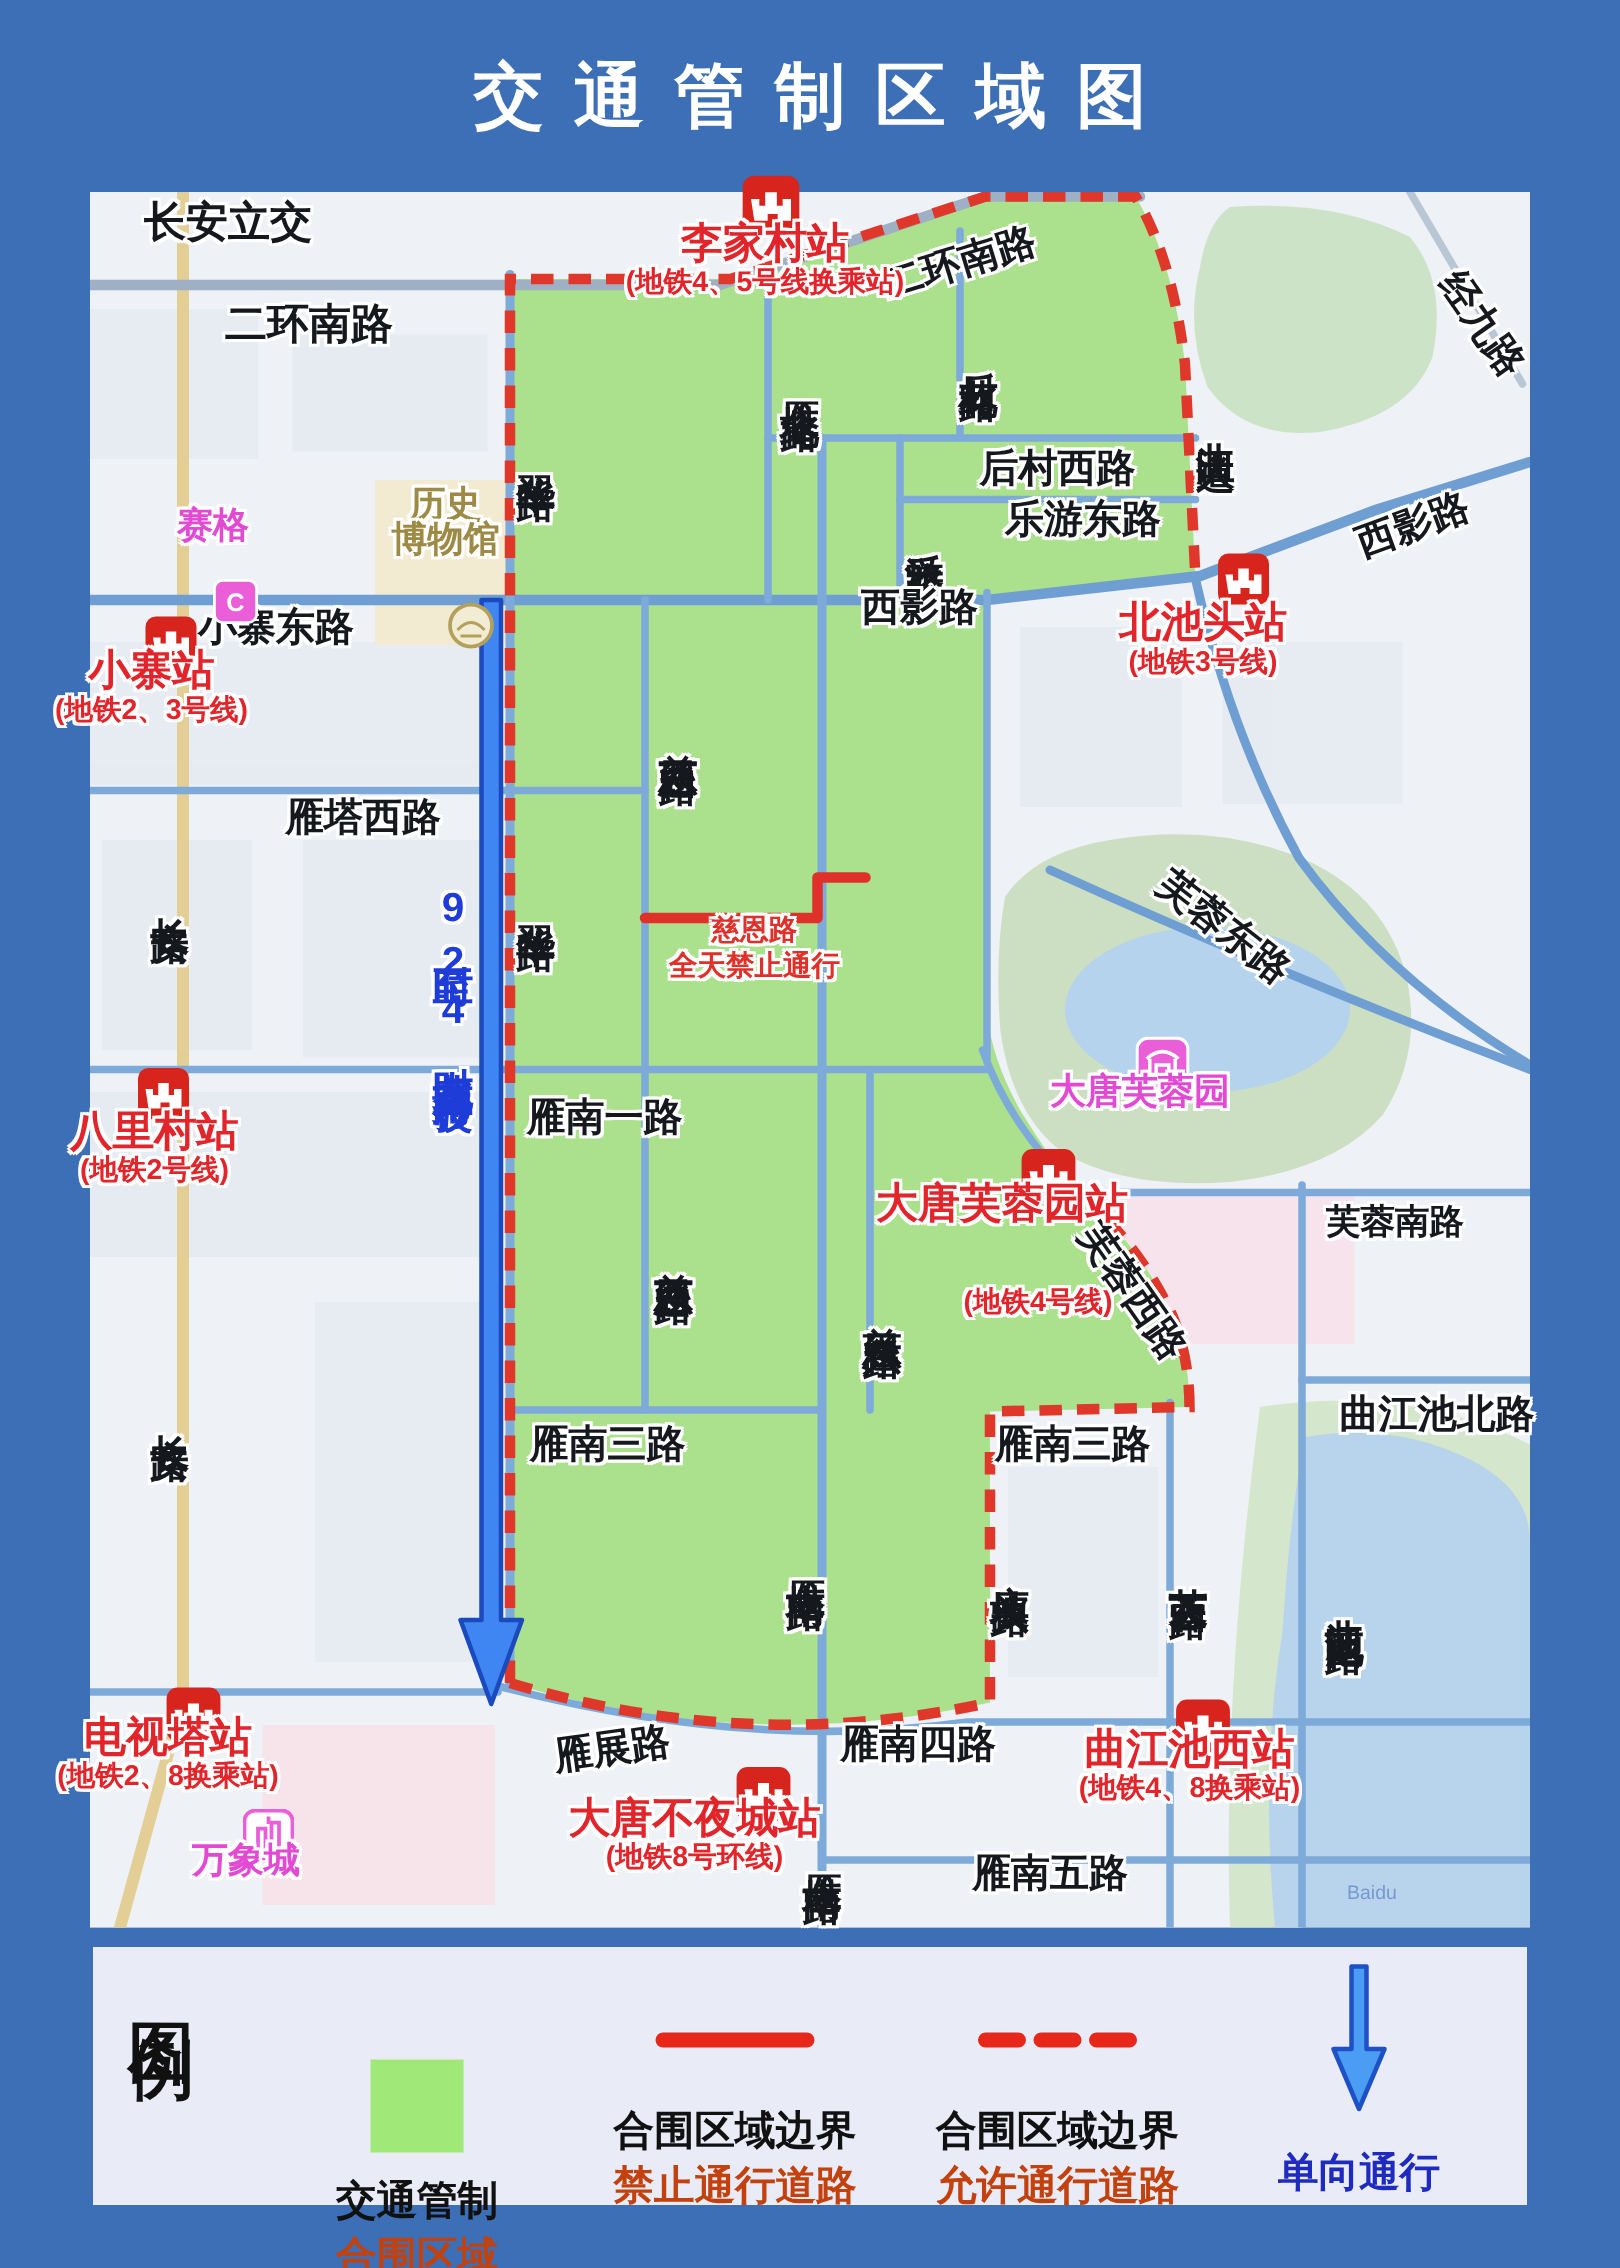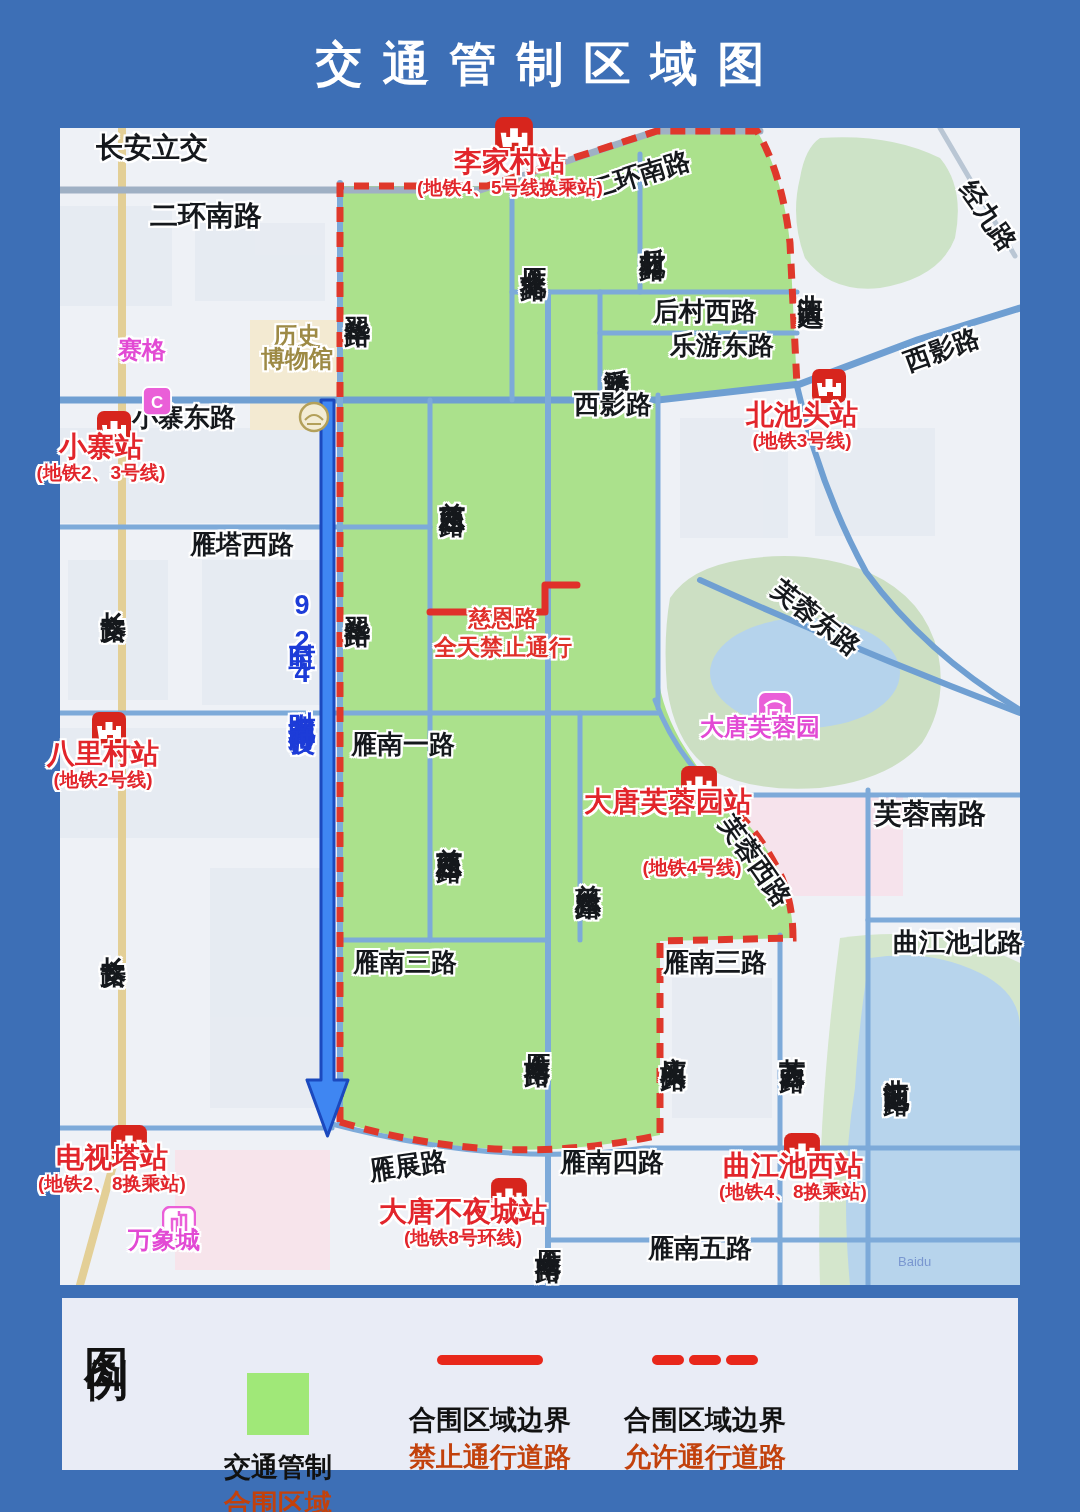--- a/index.html
+++ b/index.html
@@ -14,21 +14,21 @@
   .ow{text-shadow:-2px -2px 0 #fff,2px -2px 0 #fff,-2px 2px 0 #fff,2px 2px 0 #fff,
       0 -2px 0 #fff,0 2px 0 #fff,-2px 0 0 #fff,2px 0 0 #fff;}
   .vert{writing-mode:vertical-rl;text-orientation:upright;letter-spacing:3px;}
   .sname{position:absolute;font-weight:bold;color:#e2252b;font-size:28px;white-space:nowrap;}
   .ssub{position:absolute;font-weight:bold;color:#e2252b;font-size:19px;white-space:nowrap;}
   .sticon{position:absolute;}
   .poiline{position:absolute;font-weight:bold;font-size:24px;white-space:nowrap;}
   .oneway{position:absolute;left:224px;top:462px;writing-mode:vertical-rl;text-orientation:upright;
           font-size:27px;font-weight:bold;color:#1d3cd8;letter-spacing:2px;}
   .restrict{position:absolute;left:443px;top:505px;transform:translate(-50%,-50%);
-            text-align:center;color:#e0302a;font-weight:bold;font-size:23px;line-height:1.25;white-space:nowrap;}
+            text-align:center;color:#e0302a;font-weight:bold;font-size:19px;line-height:1.25;white-space:nowrap;}
   .watermark{position:absolute;left:838px;top:1126px;font-size:13px;color:rgba(80,110,190,.6);}
   .legend{position:absolute;left:62px;top:1298px;width:956px;height:172px;background:#e9ecf6;}
   .legend-title{position:absolute;left:16px;top:16px;writing-mode:vertical-rl;text-orientation:upright;
                 font-size:44px;font-weight:bold;color:#111;letter-spacing:10px;}
   .legend-item{position:absolute;top:0;width:240px;height:172px;text-align:center;}
   .sw-zone{position:absolute;left:50%;top:28px;transform:translateX(-50%);width:62px;height:62px;background:#a0e878;}
   .sw-line{position:absolute;left:50%;top:55px;transform:translateX(-50%);}
   .sw-arrow{position:absolute;left:50%;top:8px;transform:translateX(-50%);}
   .ln1{position:absolute;left:0;width:100%;top:104px;font-size:27px;font-weight:bold;color:#111;}
   .ln2{position:absolute;left:0;width:100%;top:141px;font-size:27px;font-weight:bold;color:#c2410c;}
@@ -130,21 +130,21 @@
       <div class="lbl ow" style="font-size: 26px; left: 124px; top: 290px; transform: translate(-50%, -50%);">小寨东路</div>
       <div class="lbl ow vert" style="font-size: 26px; left: 392px; top: 360px; transform: translate(-50%, -50%);">慈恩西路</div>
       <div class="lbl ow" style="font-size: 26px; left: 182px; top: 417px; transform: translate(-50%, -50%);">雁塔西路</div>
       <div class="lbl ow vert" style="font-size: 26px; left: 53px; top: 467px; transform: translate(-50%, -50%);">长安路</div>
       <div class="lbl ow vert" style="font-size: 26px; left: 297px; top: 472px; transform: translate(-50%, -50%);">翠华路</div>
       <div class="lbl ow" style="font-size: 26px; left: 756px; top: 490px; transform: translate(-50%, -50%) rotate(38deg);">芙蓉东路</div>
       <div class="lbl ow" style="font-size: 26px; left: 343px; top: 617px; transform: translate(-50%, -50%);">雁南一路</div>
       <div class="lbl ow vert" style="font-size: 26px; left: 389px; top: 706px; transform: translate(-50%, -50%);">慈恩西路</div>
       <div class="lbl ow vert" style="font-size: 26px; left: 528px; top: 742px; transform: translate(-50%, -50%);">慈恩东路</div>
       <div class="lbl ow" style="font-size: 26px; left: 695px; top: 733px; transform: translate(-50%, -50%) rotate(55deg);">芙蓉西路</div>
-      <div class="lbl ow" style="font-size: 28px; left: 870px; top: 686px; transform: translate(-50%, -50%);">芙蓉南路</div>
+      <div class="lbl ow" style="font-size: 23px; left: 870px; top: 686px; transform: translate(-50%, -50%);">芙蓉南路</div>
       <div class="lbl ow vert" style="font-size: 26px; left: 53px; top: 812px; transform: translate(-50%, -50%);">长安路</div>
       <div class="lbl ow" style="font-size: 26px; left: 898px; top: 815px; transform: translate(-50%, -50%);">曲江池北路</div>
       <div class="lbl ow" style="font-size: 26px; left: 345px; top: 835px; transform: translate(-50%, -50%);">雁南三路</div>
       <div class="lbl ow" style="font-size: 26px; left: 655px; top: 835px; transform: translate(-50%, -50%);">雁南三路</div>
       <div class="lbl ow vert" style="font-size: 26px; left: 613px; top: 914px; transform: translate(-50%, -50%);">庙坡头路</div>
       <div class="lbl ow vert" style="font-size: 26px; left: 477px; top: 910px; transform: translate(-50%, -50%);">雁塔南路</div>
       <div class="lbl ow vert" style="font-size: 26px; left: 732px; top: 916px; transform: translate(-50%, -50%);">芙蓉西路</div>
       <div class="lbl ow vert" style="font-size: 26px; left: 836px; top: 938px; transform: translate(-50%, -50%);">曲江池西路</div>
       <div class="lbl ow" style="font-size: 26px; left: 348px; top: 1038px; transform: translate(-50%, -50%) rotate(-8deg);">雁展路</div>
       <div class="lbl ow" style="font-size: 26px; left: 552px; top: 1035px; transform: translate(-50%, -50%);">雁南四路</div>
@@ -277,13 +277,21 @@
   <div class="legend-item" style="left:523px;">
     <div class="sw-line">
       <svg width="110" height="14" viewBox="0 0 110 14">
         <line x1="7" y1="7" x2="103" y2="7" stroke="#e8271b" stroke-width="10" stroke-linecap="round" stroke-dasharray="22 15"></line>
       </svg>
     </div>
     <div class="ln1">合围区域边界</div>
     <div class="ln2">允许通行道路</div>
   </div>
 
+  <div class="legend-item" style="left:724px;">
+    <div class="sw-arrow">
+      <svg width="44" height="104" viewBox="0 0 44 104">
+        <path d="M17,5 h10 v55 h12 l-17,40 l-17,-40 h12 z" fill="#4a9df2" stroke="#1e50c6" stroke-width="3" stroke-linejoin="round"></path>
+      </svg>
+    </div>
+    <div class="ln1 navy" style="top:132px;">单向通行</div>
+  </div>
 </div>
 
 </body></html>

